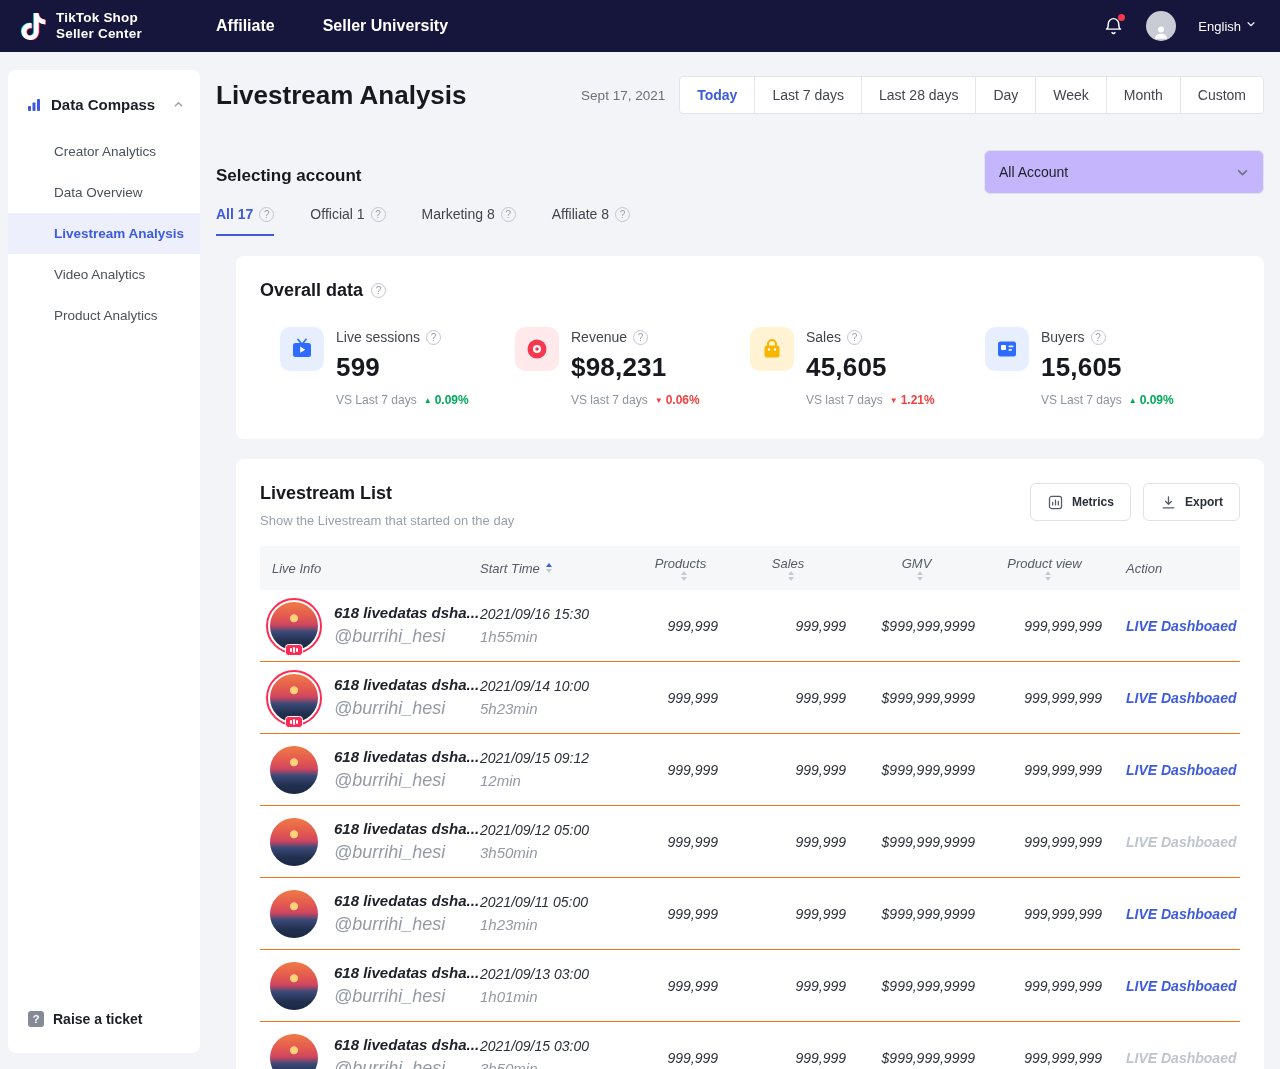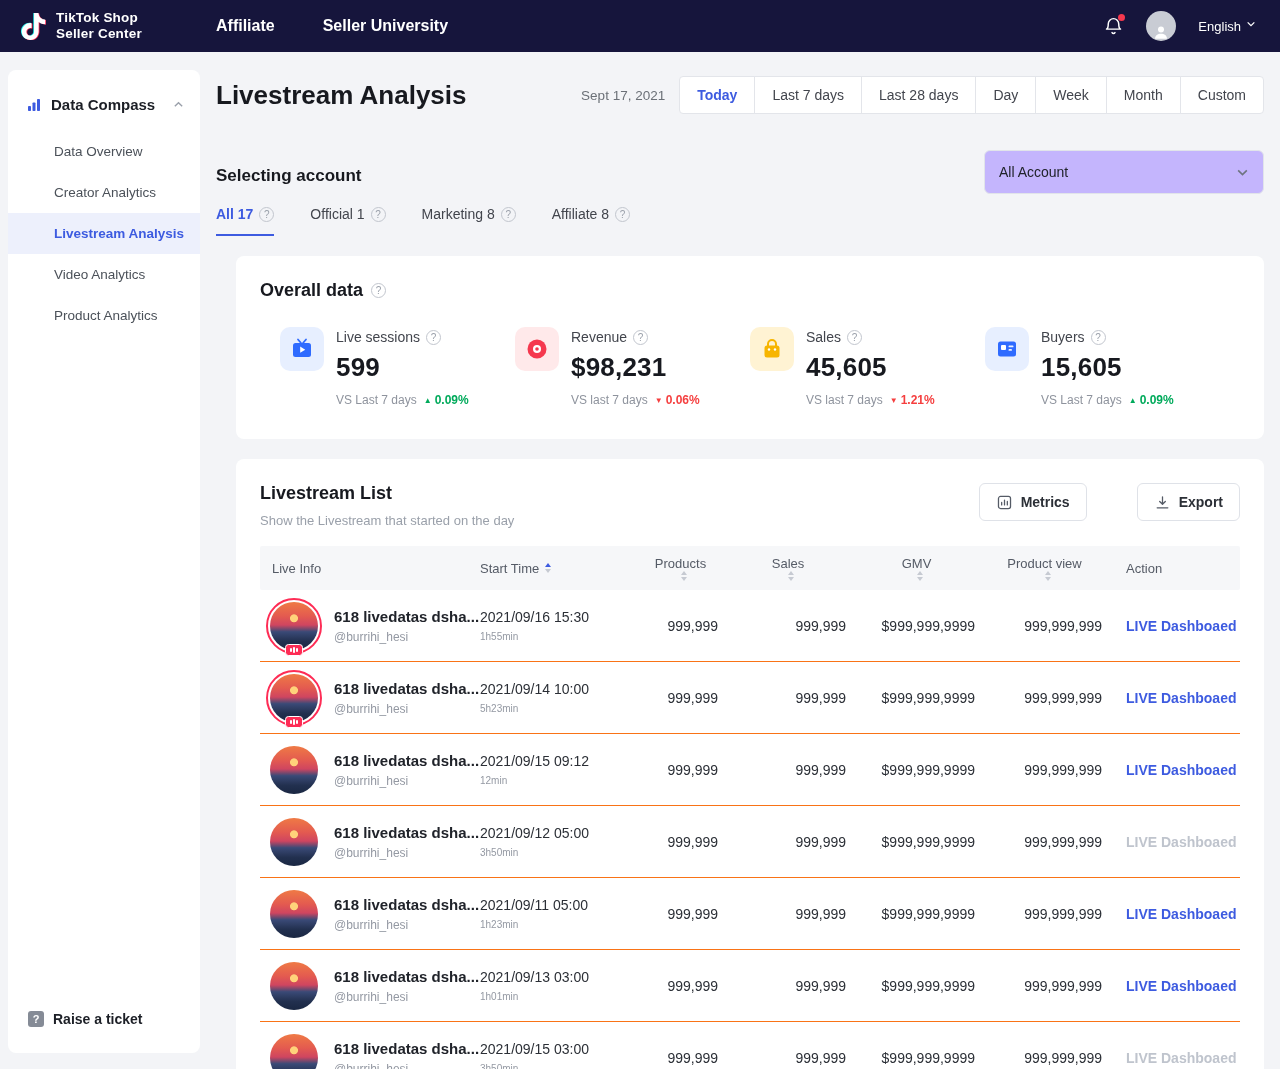--- a/index.html
+++ b/index.html
@@ -97,25 +97,25 @@
   .delta.down { color: #f53f3f; }
   .delta.down::before { content: "▼"; }
 
   
   .list-head { display: flex; align-items: flex-start; }
   .list-sub { font-size: 13px; color: #9aa0aa; margin-top: 9px; }
   .list-actions { margin-left: auto; display: flex; gap: 12px; }
   .btn {
     display: inline-flex; align-items: center; gap: 8px; height: 38px; padding: 0 16px;
     background: #fff; border: 1px solid #dfe2e8; border-radius: 6px;
-    font-size: 14px; font-weight: 600; color: #2b2f36; cursor: pointer; margin-left: 38px;
+    font-size: 12px; font-weight: 600; color: #2b2f36; cursor: pointer;
   }
 
   .table { margin-top: 18px; }
-  .trow { display: grid; grid-template-columns: 208px 175px 87px 128px 129px 127px 1fr; align-items: center; }
+  .trow { display: grid; grid-template-columns: 208px 175px 87px 128px 129px 127px 1fr; align-items: center; font-style: italic; }
   .thead { background: #f6f7f9; height: 44px; border-radius: 2px; }
   .th { font-size: 13px; color: #555b66; padding-left: 12px; display: flex; align-items: center; }
   .th.num, .td.num { justify-content: flex-end; text-align: right; padding-left: 0; padding-right: 12px; flex-direction: column; }
   .sort { display: inline-flex; flex-direction: column; gap: 2px; margin-left: 6px; }
   .sort i { width: 0; height: 0; border-left: 3.5px solid transparent; border-right: 3.5px solid transparent; }
   .sort .s-up { border-bottom: 4px solid #c6cad2; }
   .sort .s-dn { border-top: 4px solid #c6cad2; }
   .sort.asc .s-up { border-bottom-color: #3d5be0; }
 
   .tr { height: 72px; border-bottom: 1px solid #f97316; }
@@ -131,23 +131,23 @@
   }
   .livebadge {
     display: none; position: absolute; bottom: -4px; left: 50%; transform: translateX(-50%);
     width: 18px; height: 12px; background: #fe2c55; border: 1.5px solid #fff; border-radius: 3.5px;
     align-items: center; justify-content: center; gap: 1.5px;
   }
   .avwrap.live .livebadge { display: flex; }
   .livebadge i { width: 1.5px; height: 4px; background: #fff; border-radius: 1px; }
   .livebadge i:nth-child(2) { height: 6px; }
   .rowtitle { font-size: 15px; font-weight: 600; color: #20232a; white-space: nowrap; }
-  .rowhandle { font-size: 12px; color: #9499a3; margin-top: 5px; }
+  .rowhandle { font-size: 18px; color: #9499a3; margin-top: 5px; }
   .rowtime { font-size: 14px; color: #2b2f36; }
-  .rowdur { font-size: 10px; color: #9499a3; margin-top: 6px; }
+  .rowdur { font-size: 15px; color: #9499a3; margin-top: 6px; }
   .dash-link { font-size: 14px; font-weight: 700; color: #3d5be0; }
   .dash-link.disabled { color: #bfc4cd; cursor: default; }
 </style>
 </head>
 <body>
 
 <header class="topbar">
   <div class="logo">
     <svg width="27" height="27" viewBox="0 0 24 24">
       <defs>
@@ -199,22 +199,22 @@
         <rect x="11" y="2" width="3" height="12" rx="0.8"></rect>
       </svg>
       <span class="lbl">Data Compass</span>
       <span class="chev">
         <svg width="11" height="11" viewBox="0 0 12 12" fill="none" stroke="currentColor" stroke-width="1.5">
             <path d="M2 8l4-4 4 4"></path>
           </svg>
       </span>
     </div>
     <nav class="side-list">
+      <a class="side-item">Creator Analytics</a>
       <a class="side-item">Data Overview</a>
-      <a class="side-item">Creator Analytics</a>
       <a class="side-item active">Livestream Analysis</a>
       <a class="side-item">Video Analytics</a>
       <a class="side-item">Product Analytics</a>
     </nav>
     <div class="raise-ticket">
       <span class="rt-icon">?</span>
       <span class="lbl">Raise a ticket</span>
     </div>
   </aside>
 

